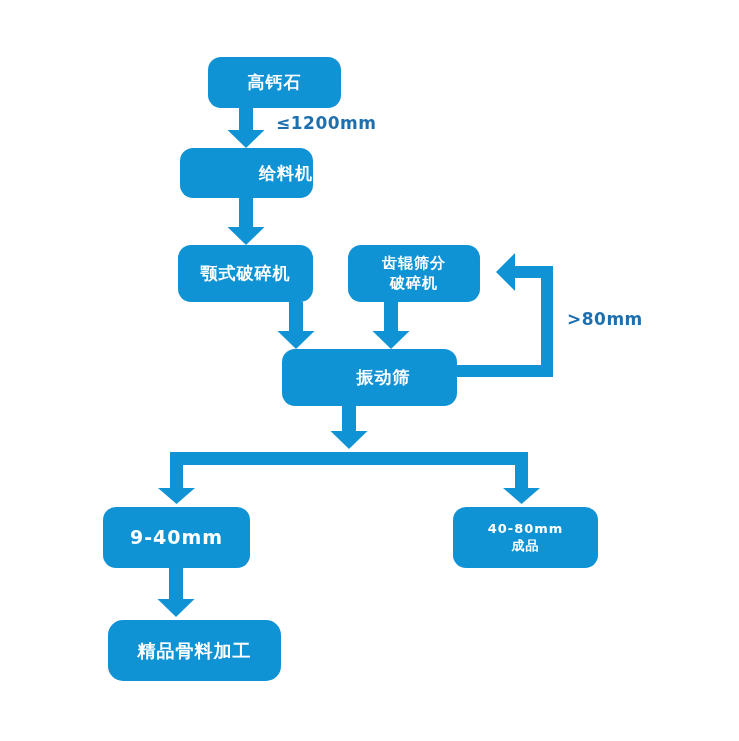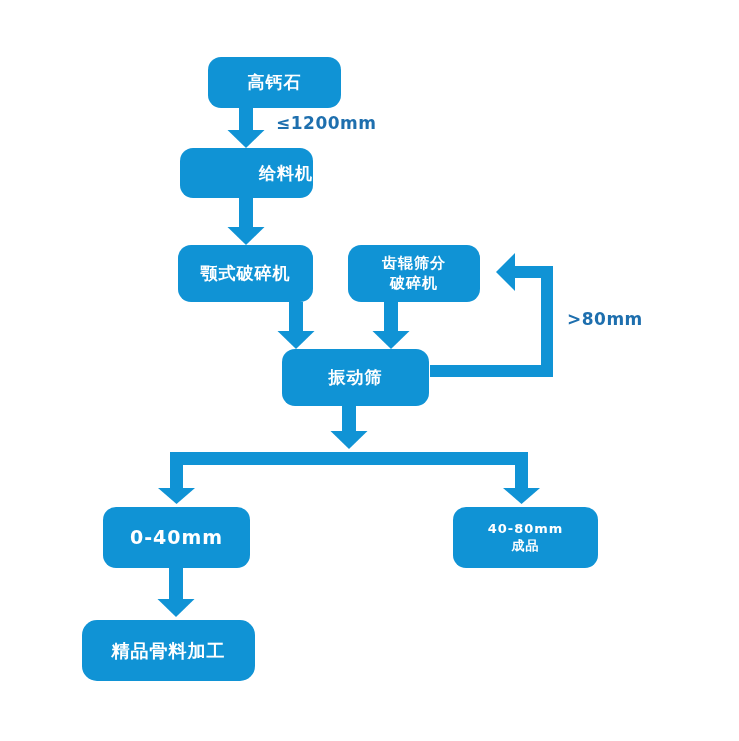--- a/index.html
+++ b/index.html
@@ -109,34 +109,34 @@
 
   <div class="node" style="left:348px;top:245px;width:132px;height:57px;font-size:15px;">
     <span>齿辊筛分</span>
     <span>破碎机</span>
   </div>
 
   <div class="node" style="left:178px;top:245px;width:135px;height:57px;font-size:17px;">
     <span>颚式破碎机</span>
   </div>
 
-  <div class="node" style="left:282px;top:349px;width:147px;height:57px;font-size:17px;">
+  <div class="node" style="left:282px;top:349px;width:147px;height:57px;font-size:17px;padding-left:28px;">
     <span>振动筛</span>
   </div>
 
   <div class="node" style="left:103px;top:507px;width:147px;height:61px;font-size:19px;">
-    <span>0-40mm</span>
+    <span>9-40mm</span>
   </div>
 
   <div class="node" style="left:453px;top:507px;width:145px;height:61px;font-size:13px;">
     <span>40-80mm</span>
     <span>成品</span>
   </div>
 
-  <div class="node" style="left:82px;top:620px;width:173px;height:61px;font-size:18px;border-radius:15px;">
+  <div class="node" style="left:108px;top:620px;width:173px;height:61px;font-size:18px;border-radius:15px;">
     <span>精品骨料加工</span>
   </div>
 
   <div class="edge-label" style="left:276px;top:113px;">≤1200mm</div>
 
   <div class="edge-label" style="left:567px;top:309px;">&gt;80mm</div>
 
 </div>
 
 </body></html>

